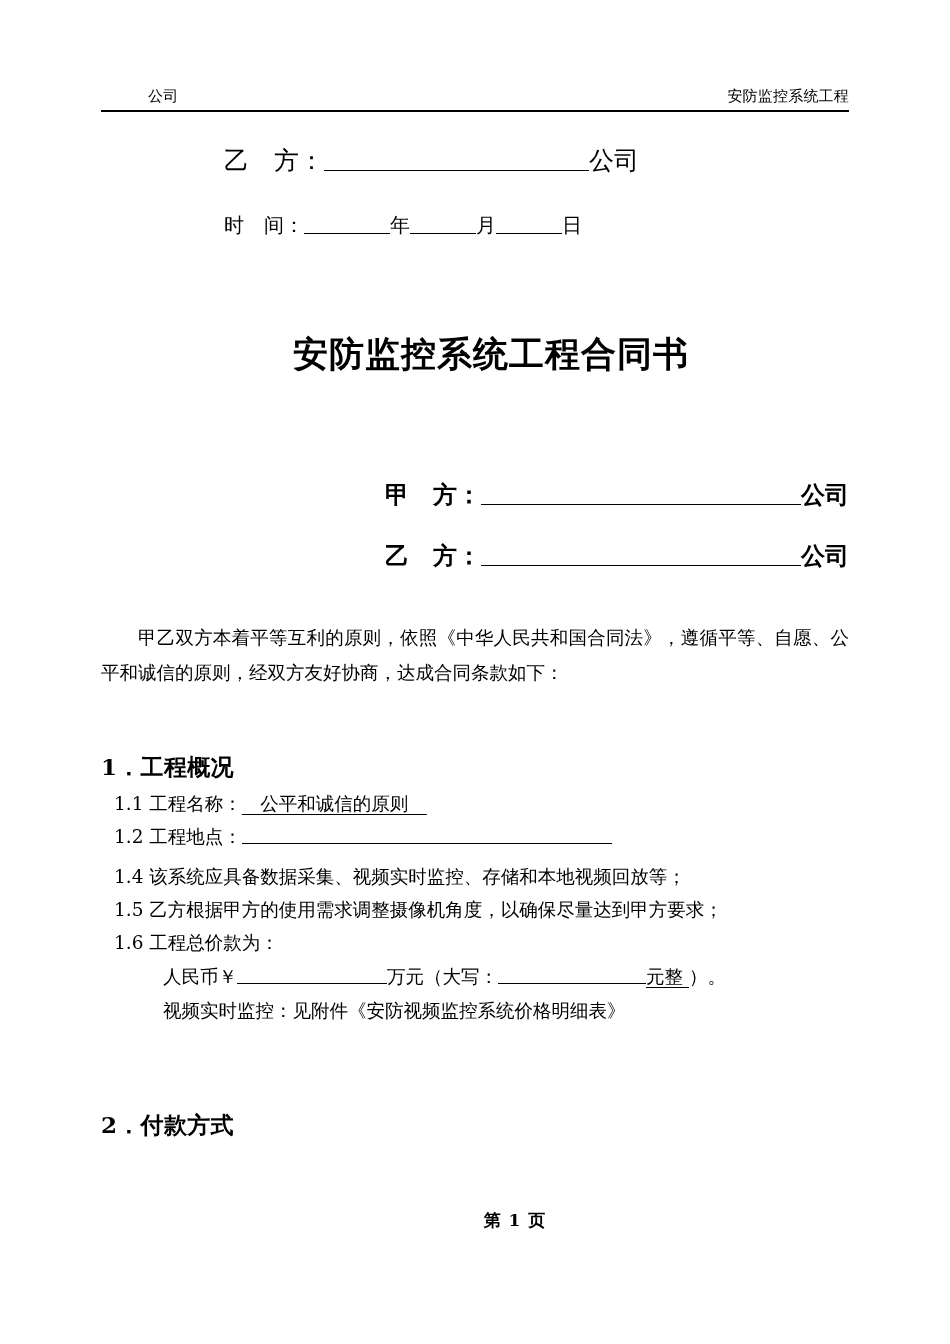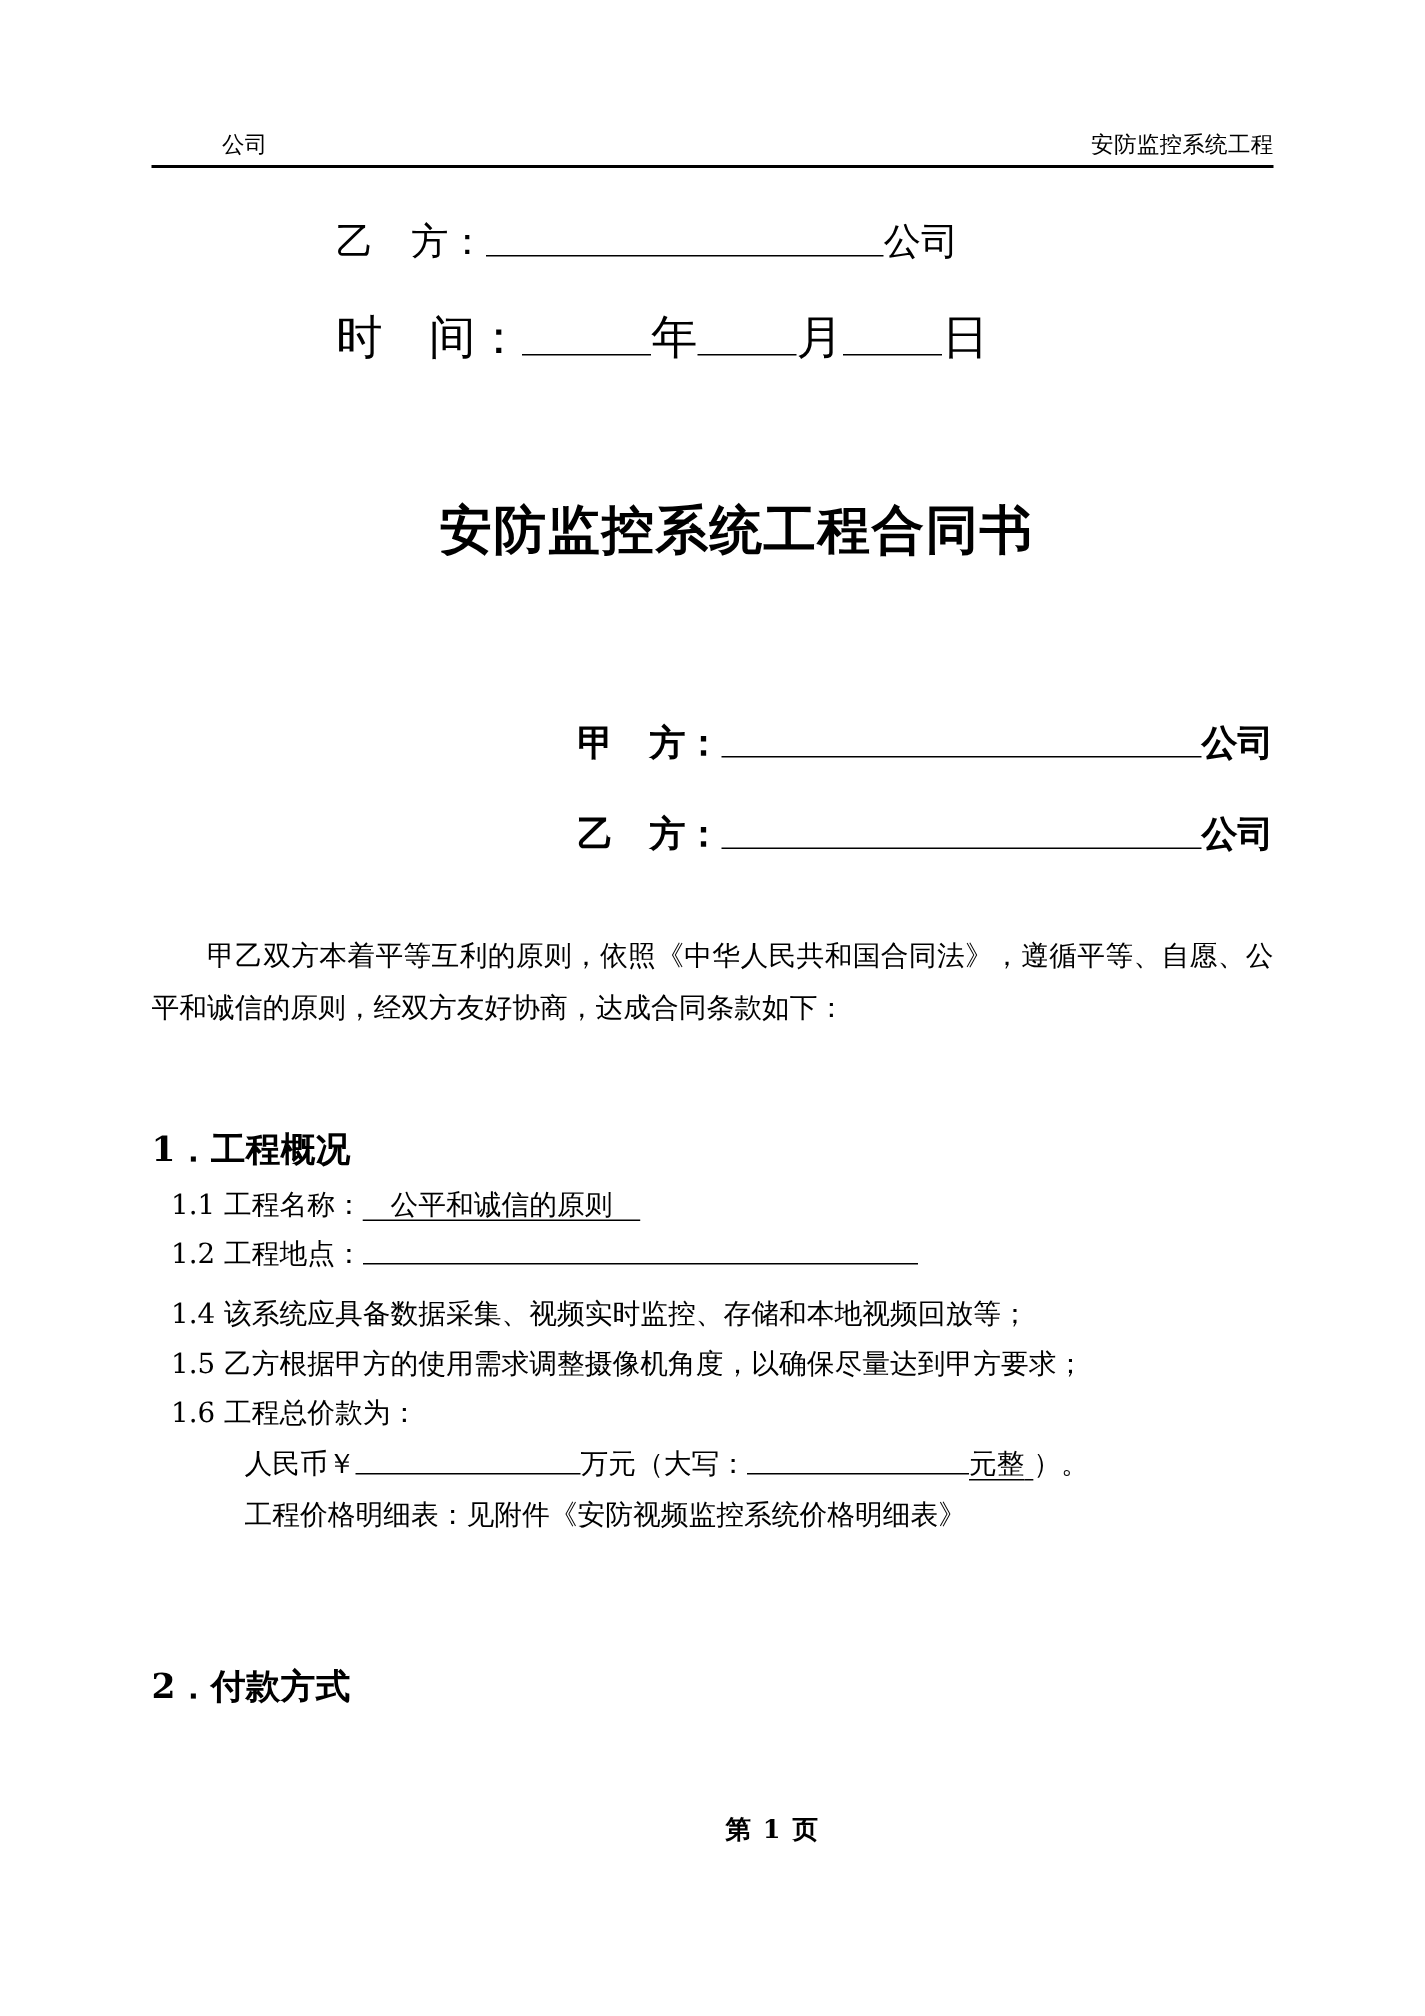--- a/index.html
+++ b/index.html
@@ -75,21 +75,21 @@
     vertical-align: baseline;
     height: 1.05em;
     margin-bottom: -0.08em;
   }
   .b-top-company { width: 265px; }
   .b-year  { width: 86px; }
   .b-month { width: 66px; }
   .b-day   { width: 66px; }
 
   .time-line {
-    font-size: 31px;
+    font-size: 20px;
     line-height: 46px;
     white-space: nowrap;
     padding-left: 123px;
     margin-top: 18px;
   }
 
   
   .doc-title {
     position: absolute;
     left: 0;
@@ -254,21 +254,21 @@
     <div class="clause-gap-sm"></div>
 
     <div class="clause">1.6  工程总价款为：</div>
     <div class="clause-gap-sm"></div>
 
     <div class="indent2">
       <span>人民币￥</span><span class="blank b-amount"></span><span>万元（大写：</span><span class="blank b-upper"></span><span class="u">元整</span><span class="u">&nbsp;</span><span>）。</span>
     </div>
     <div class="clause-gap-sm"></div>
 
-    <div class="indent2">工程价格明细表：见附件《安防视频监控系统价格明细表》</div>
+    <div class="indent2">视频实时监控：见附件《安防视频监控系统价格明细表》</div>
   </div>
 
   <div class="section2">
     <div class="sec-head">2．付款方式</div>
   </div>
 
   <div class="footer">
     <span>第 1 页</span>
   </div>
 

